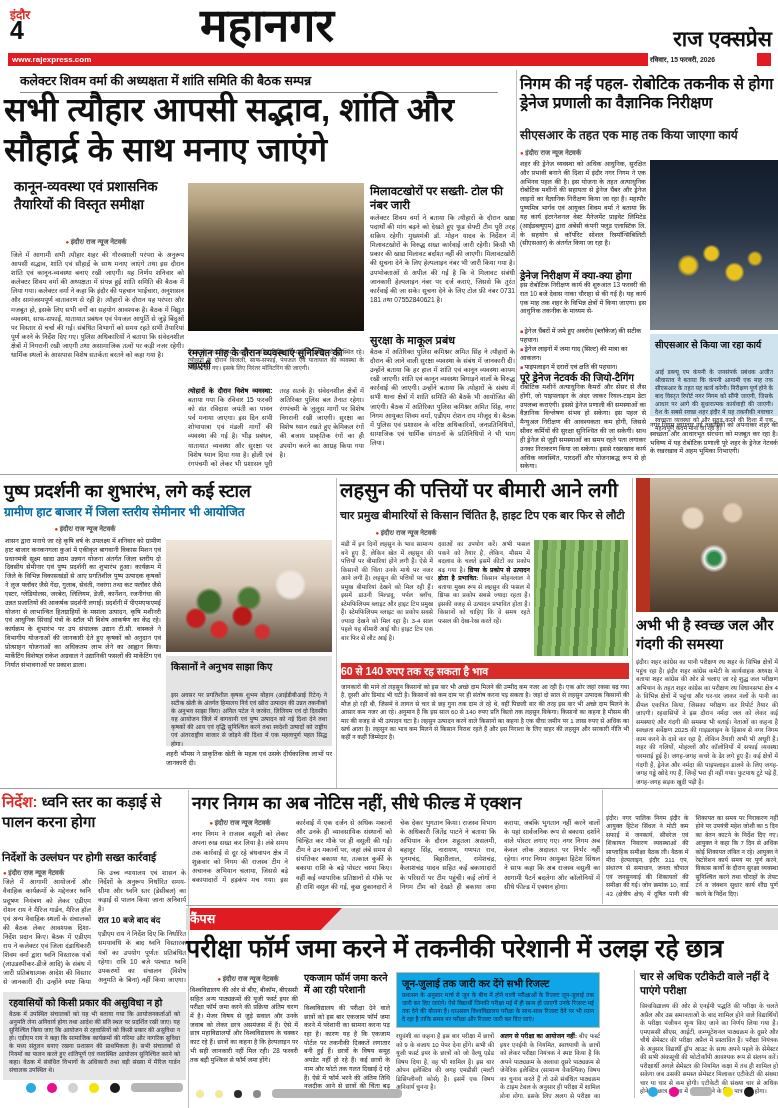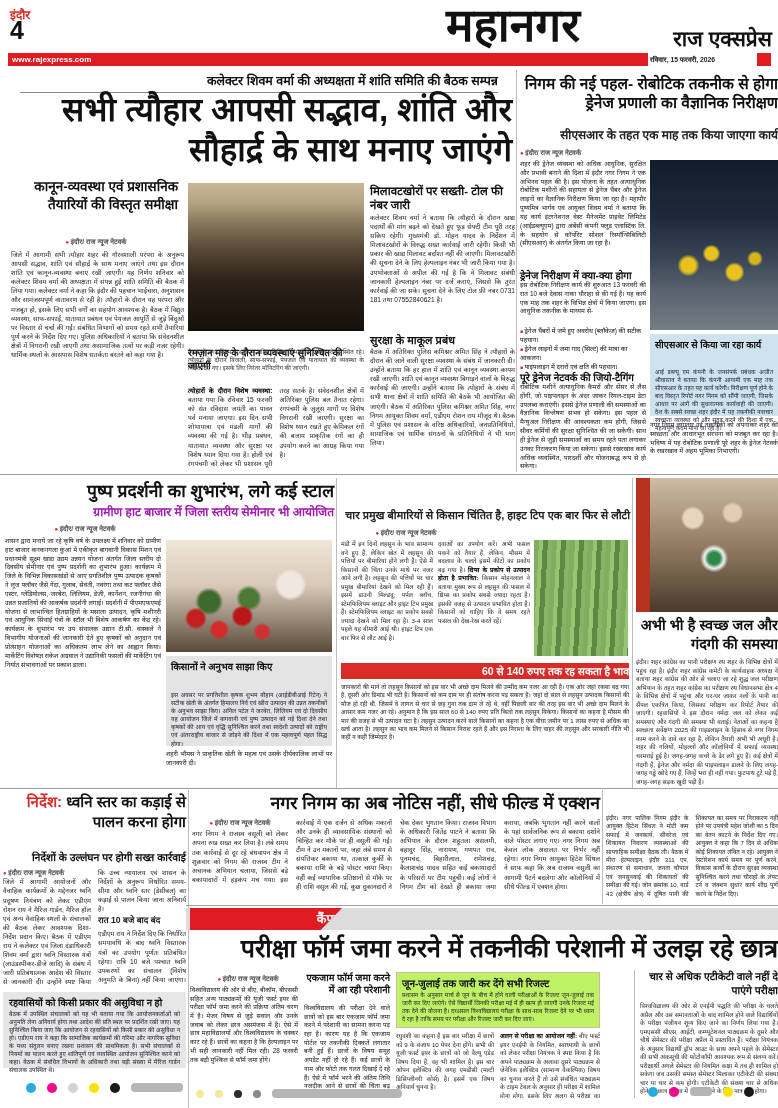--- a/index.html
+++ b/index.html
@@ -1,19 +1,19 @@
 <!DOCTYPE html>
 <html><head>
 <meta charset="utf-8">
 <style>
   html,body{margin:0;padding:0;background:#fff;}
   .page{position:relative;width:778px;height:1108px;background:#fff;overflow:hidden;
         font-family:"Liberation Sans","DejaVu Sans",sans-serif;color:#111;}
   .abs{position:absolute;}
-  .c{text-align:right;}
+  .c{text-align:left;}
   .j{text-align:justify;}
   .bt{font-size:6.6px;line-height:1.38;color:#222;overflow:hidden;text-align:justify;}
   .byline{font-size:6.8px;font-weight:bold;color:#555;}
   .byline::before{content:"● ";color:#d92b27;font-size:6px;}
   .hl{font-weight:bold;color:#000;}
   .vline{background:#bdbdbd;width:1px;}
   .hline{background:#9e9e9e;height:1px;}
   .dot{width:10px;height:10px;border-radius:50%;display:inline-block;margin-right:11px;vertical-align:middle;}
   .bar{display:inline-block;height:9px;border-radius:4px;background:#b5b5b5;vertical-align:middle;}
 
@@ -64,21 +64,21 @@
       linear-gradient(180deg,#131c2a 0%,#1d2a3c 34%,#3a4656 58%,#5b646f 78%,#757d85 100%);}
   #dr-capbox{left:650px;top:334px;width:128px;height:82px;background:#cfe3ef;box-sizing:border-box;padding:4px 5px;}
   #dr-capbox .t{font-size:9.4px;font-weight:bold;margin-bottom:18px;}
   #dr-capbox .b{font-size:5.9px;line-height:1.35;text-align:justify;color:#223;}
   #dr-tail{left:650px;top:421px;width:128px;height:51px;font-size:6.4px;}
 
   #hr1{left:0;top:474px;width:778px;}
 
   
   #fl-headline{left:4px;top:478px;width:330px;font-size:17.5px;font-weight:900;}
-  #fl-subhead{left:4px;top:503px;width:330px;font-size:12px;font-weight:bold;color:#a21caf;}
+  #fl-subhead{left:4px;top:503px;width:330px;font-size:12px;font-weight:bold;color:#0369a1;}
   #fl-byline{left:10px;top:524px;width:150px;text-align:center;}
   #fl-body{left:5px;top:537px;width:156px;height:250px;font-size:6.4px;}
   #photo-flowers{left:166px;top:540px;width:166px;height:112px;
     background:
       radial-gradient(circle at 18% 70%, #c41e1e 0 8px, transparent 11px),
       radial-gradient(circle at 32% 80%, #d42a2a 0 7px, transparent 10px),
       radial-gradient(circle at 46% 68%, #b81818 0 8px, transparent 11px),
       radial-gradient(circle at 58% 82%, #d13030 0 6px, transparent 9px),
       radial-gradient(circle at 26% 55%, #3c6b2d 0 10px, transparent 14px),
       radial-gradient(circle at 50% 52%, #4a7a36 0 9px, transparent 13px),
@@ -114,21 +114,21 @@
   #wa-body{left:636px;top:658px;width:142px;height:128px;font-size:6.2px;}
 
   #hr2{left:0;top:788px;width:778px;}
 
   
   #so-headline{left:2px;top:792px;width:184px;font-size:15px;font-weight:900;line-height:1.35;}
   #so-headline .red{color:#d92b27;}
   #so-subhead{left:2px;top:850px;width:184px;font-size:10.5px;font-weight:bold;}
   #so-cols{left:3px;top:868px;width:183px;height:120px;column-count:2;column-gap:7px;}
   #so-cols .sh{font-size:8.6px;font-weight:bold;margin:2px 0;}
-  #so-box{left:3px;top:992px;width:183px;height:76px;background:#e6e6e6;box-sizing:border-box;padding:4px 6px;}
+  #so-box{left:3px;top:992px;width:183px;height:88px;background:#e6e6e6;box-sizing:border-box;padding:4px 6px;}
   #so-box .t{font-size:9.6px;font-weight:bold;margin-bottom:2px;}
   #so-box .b{font-size:6px;line-height:1.33;text-align:justify;color:#223;}
   #vl-so{left:188px;top:790px;height:318px;}
 
   
   #ni-headline{left:192px;top:790px;width:408px;font-size:17.5px;font-weight:900;}
   #ni-cols{left:192px;top:818px;width:408px;height:86px;column-count:4;column-gap:8px;}
   #ni-cols .byline{display:block;text-align:center;margin-bottom:2px;}
   #vl-ni{left:602px;top:790px;height:114px;}
 
@@ -140,21 +140,21 @@
   #hr3{left:186px;top:905px;width:592px;}
   #ca-strip{left:186px;top:908px;width:592px;height:22px;background:#dcdcdc;}
   #ca-flag{left:190px;top:908px;width:152px;height:22px;background:#e01b22;color:#fff;font-size:12.5px;font-weight:bold;line-height:22px;
     clip-path:polygon(0 0,100% 0,86% 100%,0 100%);}
   #ca-kicker{left:350px;top:911px;width:424px;font-size:11px;font-weight:bold;color:#222;}
   #ca-headline{left:186px;top:930px;width:592px;font-size:25px;font-weight:900;}
   #ca-byline{left:196px;top:974px;width:104px;text-align:center;}
   #ca-body1{left:190px;top:986px;width:108px;height:112px;font-size:6.3px;}
   #ca-sub1{left:304px;top:972px;width:86px;font-size:9.6px;font-weight:bold;line-height:1.3;}
   #ca-body2{left:304px;top:1004px;width:86px;height:94px;font-size:6.3px;}
-  #ca-box{left:396px;top:972px;width:204px;height:56px;background:#bef264;border:1px solid #cbbd9a;box-sizing:border-box;padding:3px 5px;}
+  #ca-box{left:396px;top:972px;width:204px;height:56px;background:#0ea5e9;border:1px solid #cbbd9a;box-sizing:border-box;padding:3px 5px;}
   #ca-box .t{font-size:10px;font-weight:bold;margin-bottom:2px;}
   #ca-box .b{font-size:5.9px;line-height:1.33;text-align:justify;color:#223;}
   #ca-colA{left:396px;top:1032px;width:98px;height:66px;font-size:6.2px;}
   #ca-colB{left:500px;top:1032px;width:100px;height:66px;font-size:6.2px;}
   #vl-ca{left:634px;top:970px;height:128px;}
   #ca-sub2{left:640px;top:970px;width:138px;font-size:10.5px;font-weight:bold;line-height:1.3;}
   #ca-body3{left:640px;top:1002px;width:138px;height:96px;font-size:6.2px;}
 
   
   #reg-left{left:26px;top:1078px;width:180px;height:12px;}
@@ -220,20 +220,21 @@
   <div class="abs byline" id="fl-byline">इंदौर/ राज न्यूज नेटवर्क</div>
   <div class="abs bt" id="fl-body">शासन द्वारा मनाये जा रहे कृषि वर्ष के उपलक्ष्य में शनिवार को ग्रामीण हाट बाजार कनकनगला कुआं में एकीकृत बागवानी विकास मिशन एवं प्रधानमंत्री सूक्ष्म खाद्य उद्यम उन्नयन योजना अंतर्गत जिला स्तरीय दो दिवसीय सेमीनार एवं पुष्प प्रदर्शनी का शुभारंभ हुआ। कार्यक्रम में जिले के विभिन्न विकासखंडों से आए प्रगतिशील पुष्प उत्पादक कृषकों ने लूज फ्लॉवर जैसे गेंदा, गुलाब, सेवंती, नवरंगा तथा कट फ्लॉवर जैसे एस्टर, ग्लेडियोलस, जरबेरा, लिलियम, डेजी, कार्नेशन, रजनीगंधा की उन्नत प्रजातियों की आकर्षक प्रदर्शनी लगाई। प्रदर्शनी में पीएमएफएमई योजना से लाभान्वित हितग्राहियों के मसाला उत्पादन, कृषि मशीनरी एवं आधुनिक सिंचाई यंत्रों के स्टॉल भी विशेष आकर्षण का केंद्र रहे। कार्यक्रम के शुभारंभ पर उप संचालक उद्यान टी.सी. वास्कले ने विभागीय योजनाओं की जानकारी देते हुए कृषकों को अनुदान एवं प्रोत्साहन योजनाओं का अधिकतम लाभ लेने का आह्वान किया। मार्केटिंग विशेषज्ञ राकेश अग्रवाल ने उद्यानिकी फसलों की मार्केटिंग एवं निर्यात संभावनाओं पर प्रकाश डाला।</div>
   <div class="abs" id="photo-flowers"></div>
   <div class="abs" id="fl-capbox">
     <div class="t">किसानों ने अनुभव साझा किए</div>
     <div class="b">इस अवसर पर प्रगतिशील कृषक शुभम बौहान (आईडीबीआई रिटेन) ने सटीक खेती के अंतर्गत हिमालय निर्व एवं खीरा उत्पादन की उन्नत तकनीकों के अनुभव साझा किए। अनिल पटेल ने जरबेरा, लिलियम एवं दो दिवसीय यह आयोजन जिले में बागवानी एवं पुष्प उत्पादन को नई दिशा देने तथा कृषकों की आय एवं वृद्धि सुनिश्चित करने तथा स्वदेशी उत्पादों को राष्ट्रीय एवं अंतरराष्ट्रीय बाजार से जोड़ने की दिशा में एक महत्वपूर्ण पहल सिद्ध होगा।</div>
   </div>
   <div class="abs bt" id="fl-tail">शहरी भौमस ने प्राकृतिक खेती के महत्व एवं उसके दीर्घकालिक लाभों पर जानकारी दी।</div>
   <div class="abs vline" id="vl-fl"></div>
 
+  <div class="abs c" id="ga-headline">लहसुन की पत्तियों पर बीमारी आने लगी</div>
   <div class="abs c" id="ga-subhead">चार प्रमुख बीमारियों से किसान चिंतित है, हाइट टिप एक बार फिर से लौटी</div>
   <div class="abs byline" id="ga-byline">इंदौर/ राज न्यूज नेटवर्क</div>
   <div class="abs bt" id="ga-colA">मंडी में इन दिनों लहसुन के भाव सामान्य बने हुए हैं, लेकिन खेत में लहसुन की पत्तियों पर बीमारियां होने लगी हैं। ऐसे में किसानों की चिंता उनके माथे पर नजर आने लगी है। लहसुन की पत्तियों पर चार प्रमुख बीमारियां देखने को मिल रही हैं। इसमें डाउनी मिल्ड्यू, पर्पल ब्लॉच, स्टेमफिलियम ब्लाइट और हाइट टिप प्रमुख हैं। स्टेमफिलियम ब्लाइट का प्रकोप सबसे ज्यादा देखने को मिल रहा है। 3-4 साल पहले यह बीमारी आई थी। हाइट टिप एक बार फिर से लौट आई है।</div>
   <div class="abs bt" id="ga-colB">
     <span>दवाओं का उपयोग करें। अभी फसल पकने को तैयार है, लेकिन, मौसम में बदलाव के चलते इसमें कीटों का प्रकोप बढ़ गया है। </span><b class="hl">थ्रिप्स के प्रकोप से उत्पादन होता है प्रभावित: </b><span>किसान मोहनलाल ने बताया मुख्य रूप से लहसुन की फसल में थ्रिप्स का प्रकोप सबसे ज्यादा रहता है। इसकी वजह से उत्पादन प्रभावित होता है। किसानों को चाहिए कि वे समय रहते फसल की देख-रेख करते रहें।</span>
   </div>
   <div class="abs" id="photo-garlic"></div>
   <div class="abs c" id="ga-banner">60 से 140 रुपए तक रह सकता है भाव</div>
   <div class="abs bt" id="ga-banner-body">जानकारों की माने तो लहसुन किसानों को इस बार भी अच्छे दाम मिलने की उम्मीद कम नजर आ रही है। एक ओर जहां रकबा बढ़ गया है, दूसरी ओर डिमांड भी घटी है। किसानों को कम दाम पर ही संतोष करना पड़ सकता है। जहां दो साल से लहसुन उत्पादक किसानों की मौज हो रही थी, जिसमें वे लागत से चार से छह गुना तक दाम ले रहे थे, वहीं पिछली बार की तरह इस बार भी अच्छे दाम मिलने के आसार कम नजर आ रहे। अनुमान है कि इस साल 60 से 140 रुपए प्रति किलो तक लहसुन बिकेगा। किसानों का कहना है मौसम की मार की वजह से भी उत्पादन घटा है। लहसुन उत्पादन करने वाले किसानों का कहना है एक बीघा जमीन पर 1 लाख रुपए से अधिक का खर्च आता है। लहसुन का भाव कम मिलने से किसान निराश रहते हैं और इस निराशा के लिए बाहर की लहसुन और सरकारी नीति भी कहीं न कहीं जिम्मेदार है।</div>
   <div class="abs vline" id="vl-ga"></div>

